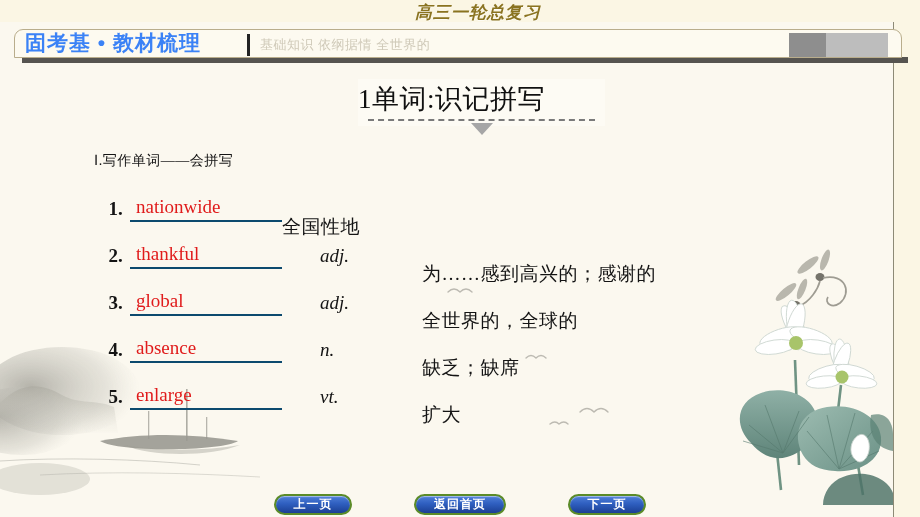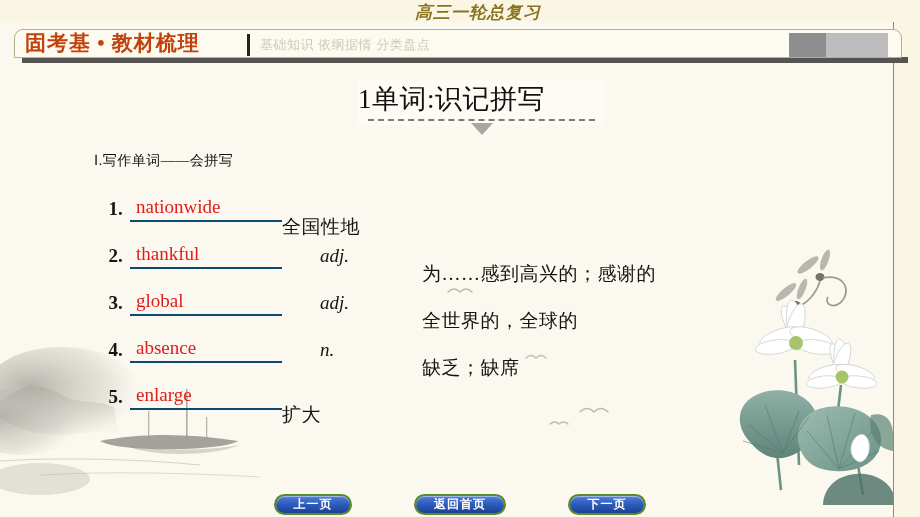--- a/index.html
+++ b/index.html
@@ -64,25 +64,25 @@
   }
   .header-underbar {
     position: absolute;
     left: 8px; top: 28px;
     width: 886px; height: 6px;
     background: #565450;
   }
   .hdr-main {
     position: absolute;
     left: 10px; top: -2px;
-    font-family: Liberation Serif, serif;
+    font-family: Liberation Sans, sans-serif;
     font-weight: bold;
     font-size: 21px;
     letter-spacing: 1px;
-    color: #c2410c;
+    color: #3b82f6;
     line-height: 30px;
   }
   .hdr-divider {
     position: absolute;
     left: 232px; top: 4px;
     width: 3px; height: 22px;
     background: #232323;
   }
   .hdr-sub {
     position: absolute;
@@ -369,21 +369,21 @@
 
   </div>
 
   <div class="top-title">高三一轮总复习</div>
 
   <div class="header-wrap">
     <div class="header-underbar"></div>
     <div class="header-box">
       <div class="hdr-main">固考基 • 教材梳理</div>
       <div class="hdr-divider"></div>
-      <div class="hdr-sub">基础知识  依纲据情  分类盘点</div>
+      <div class="hdr-sub">基础知识  依纲据情  全世界的</div>
       <div class="hdr-block-dark"></div>
       <div class="hdr-block-light"></div>
     </div>
   </div>
 
   <div class="banner">
     <div class="banner-text">1单词:识记拼写</div>
     <div class="banner-dash"></div>
     <div class="banner-arrow"></div>
   </div>
@@ -415,20 +415,21 @@
       <span class="w-num">4</span>
       <span class="w-dot">.</span>
       <span class="w-word">absence</span>
       <span class="w-pos">n.</span>
       <span class="w-def">缺乏；缺席</span>
     </div>
     <div class="word-row">
       <span class="w-num">5</span>
       <span class="w-dot">.</span>
       <span class="w-word">enlarge</span>
+      <span class="w-pos">vt.</span>
       <span class="w-def">扩大</span>
     </div>
   </div>
 
   <div class="footer-nav">
     <div class="nav-btn">上一页</div>
     <div class="nav-btn wide">返回首页</div>
     <div class="nav-btn">下一页</div>
   </div>
 

